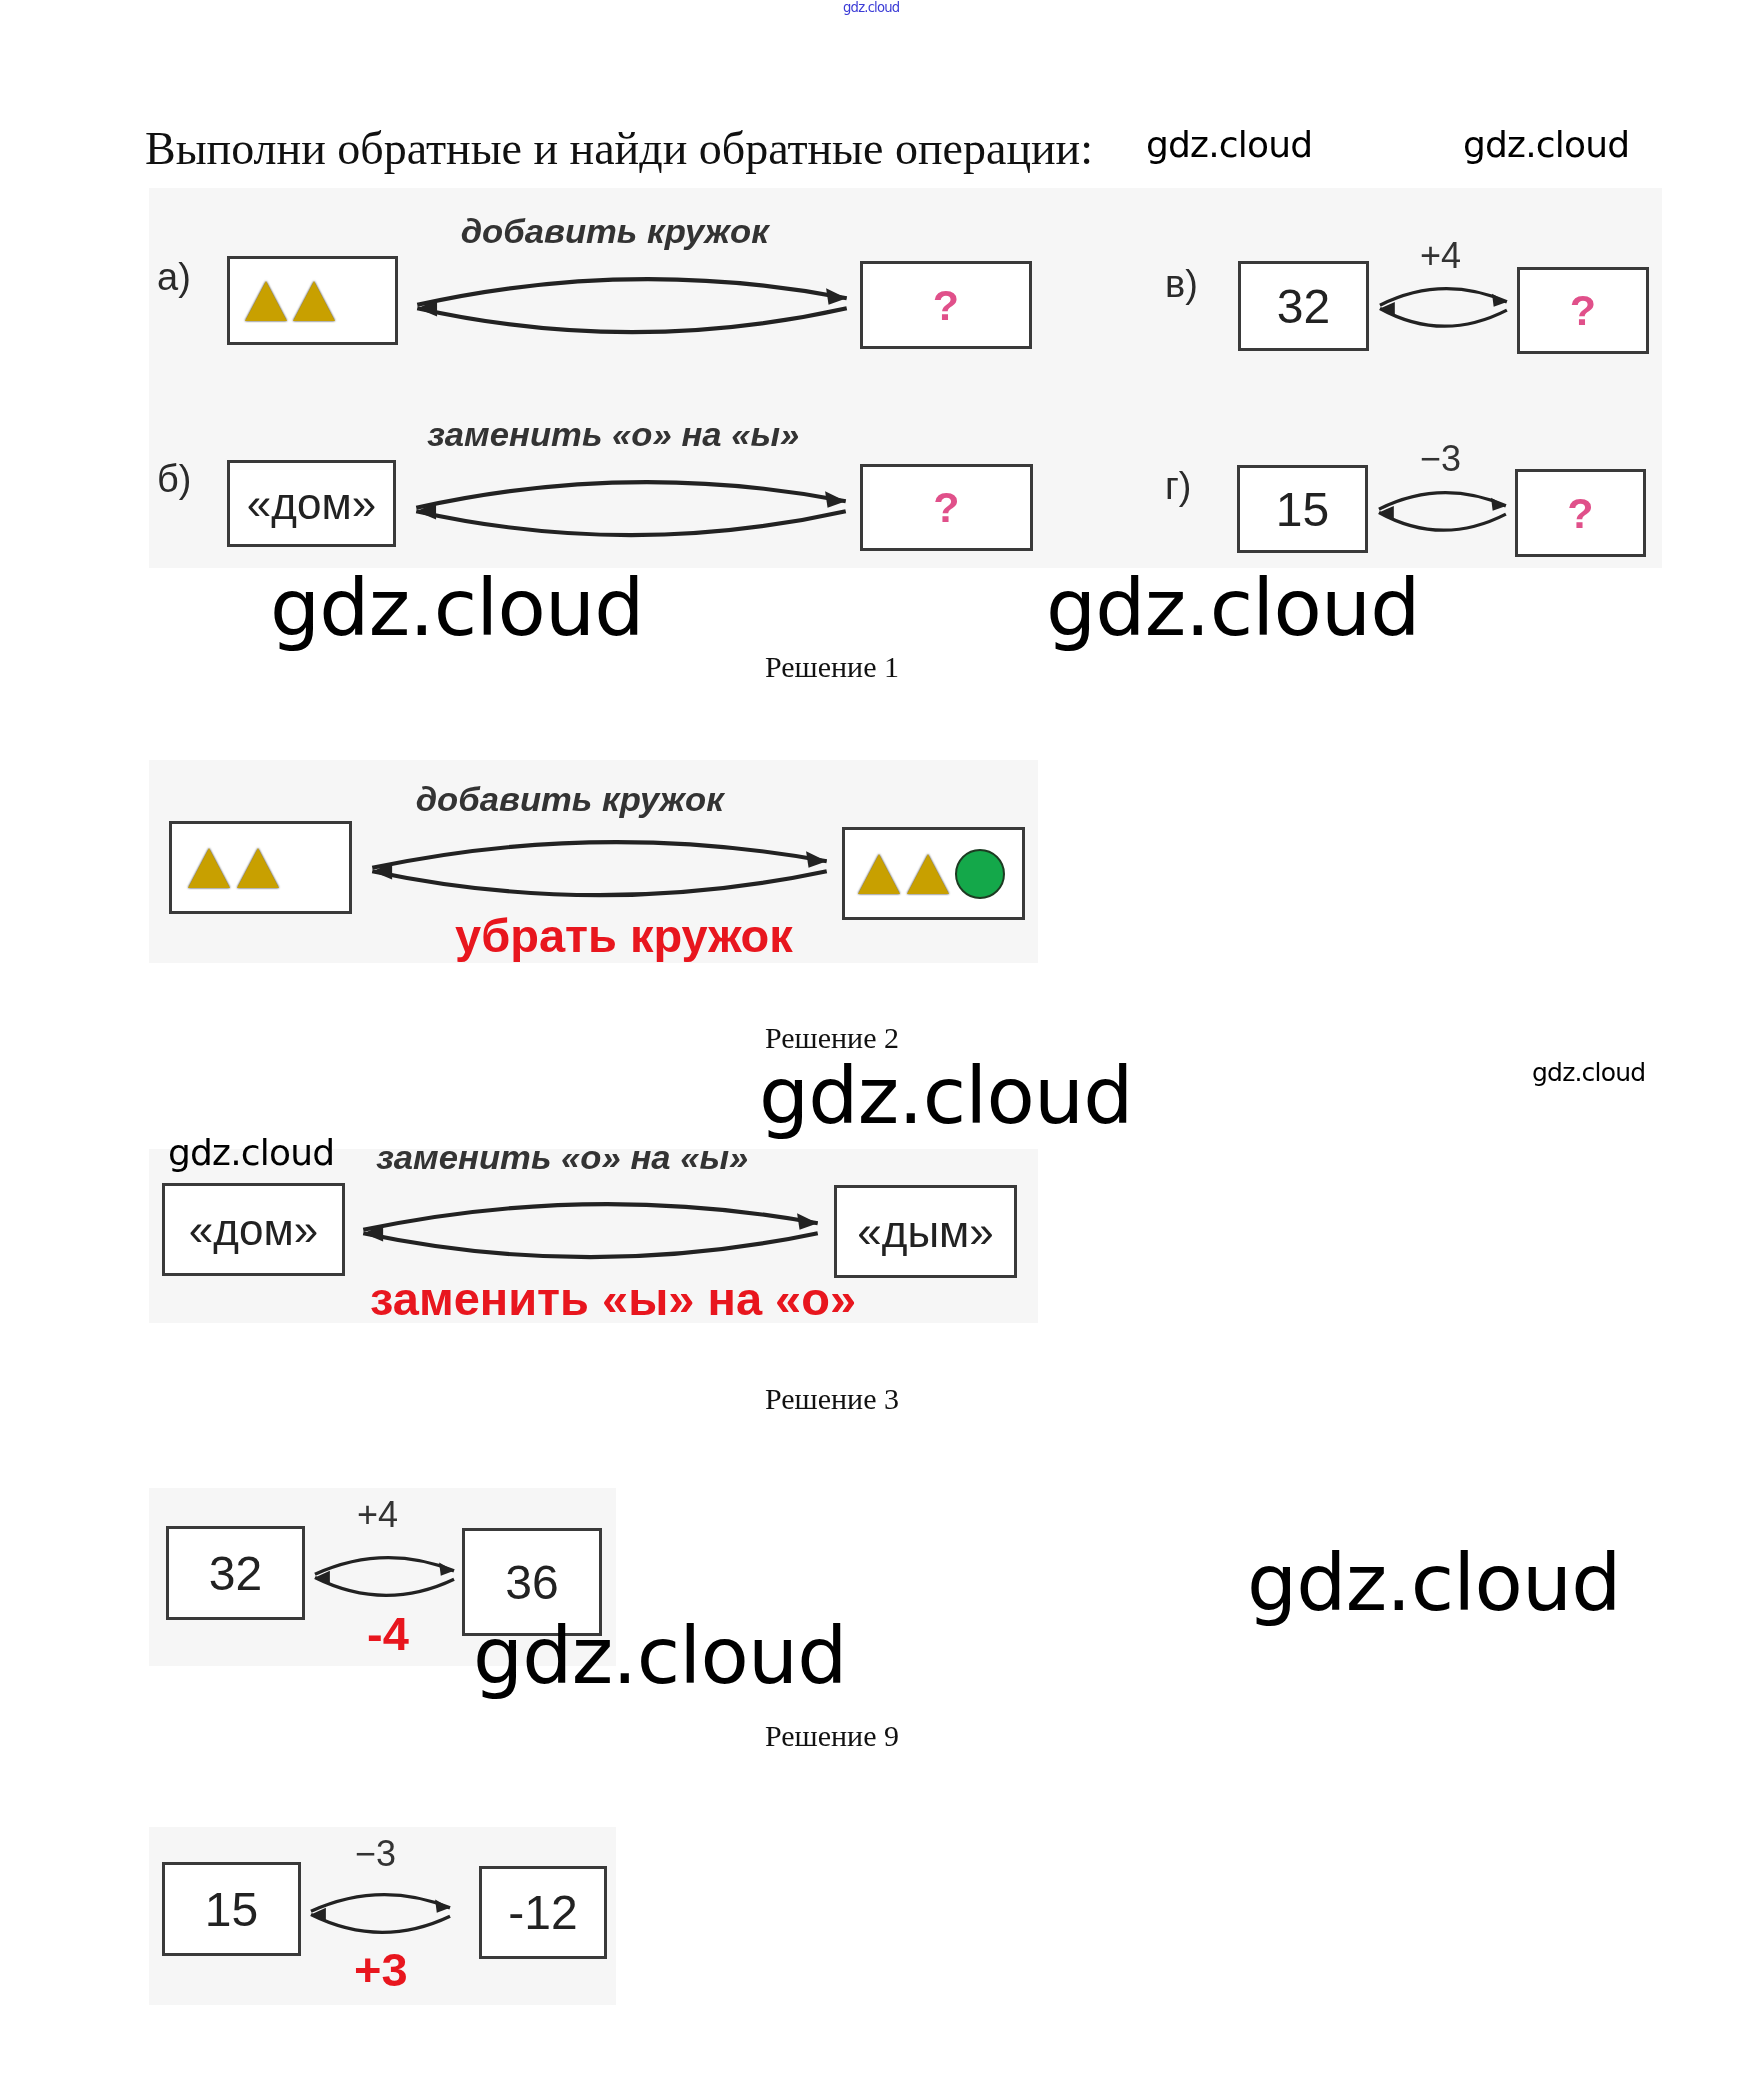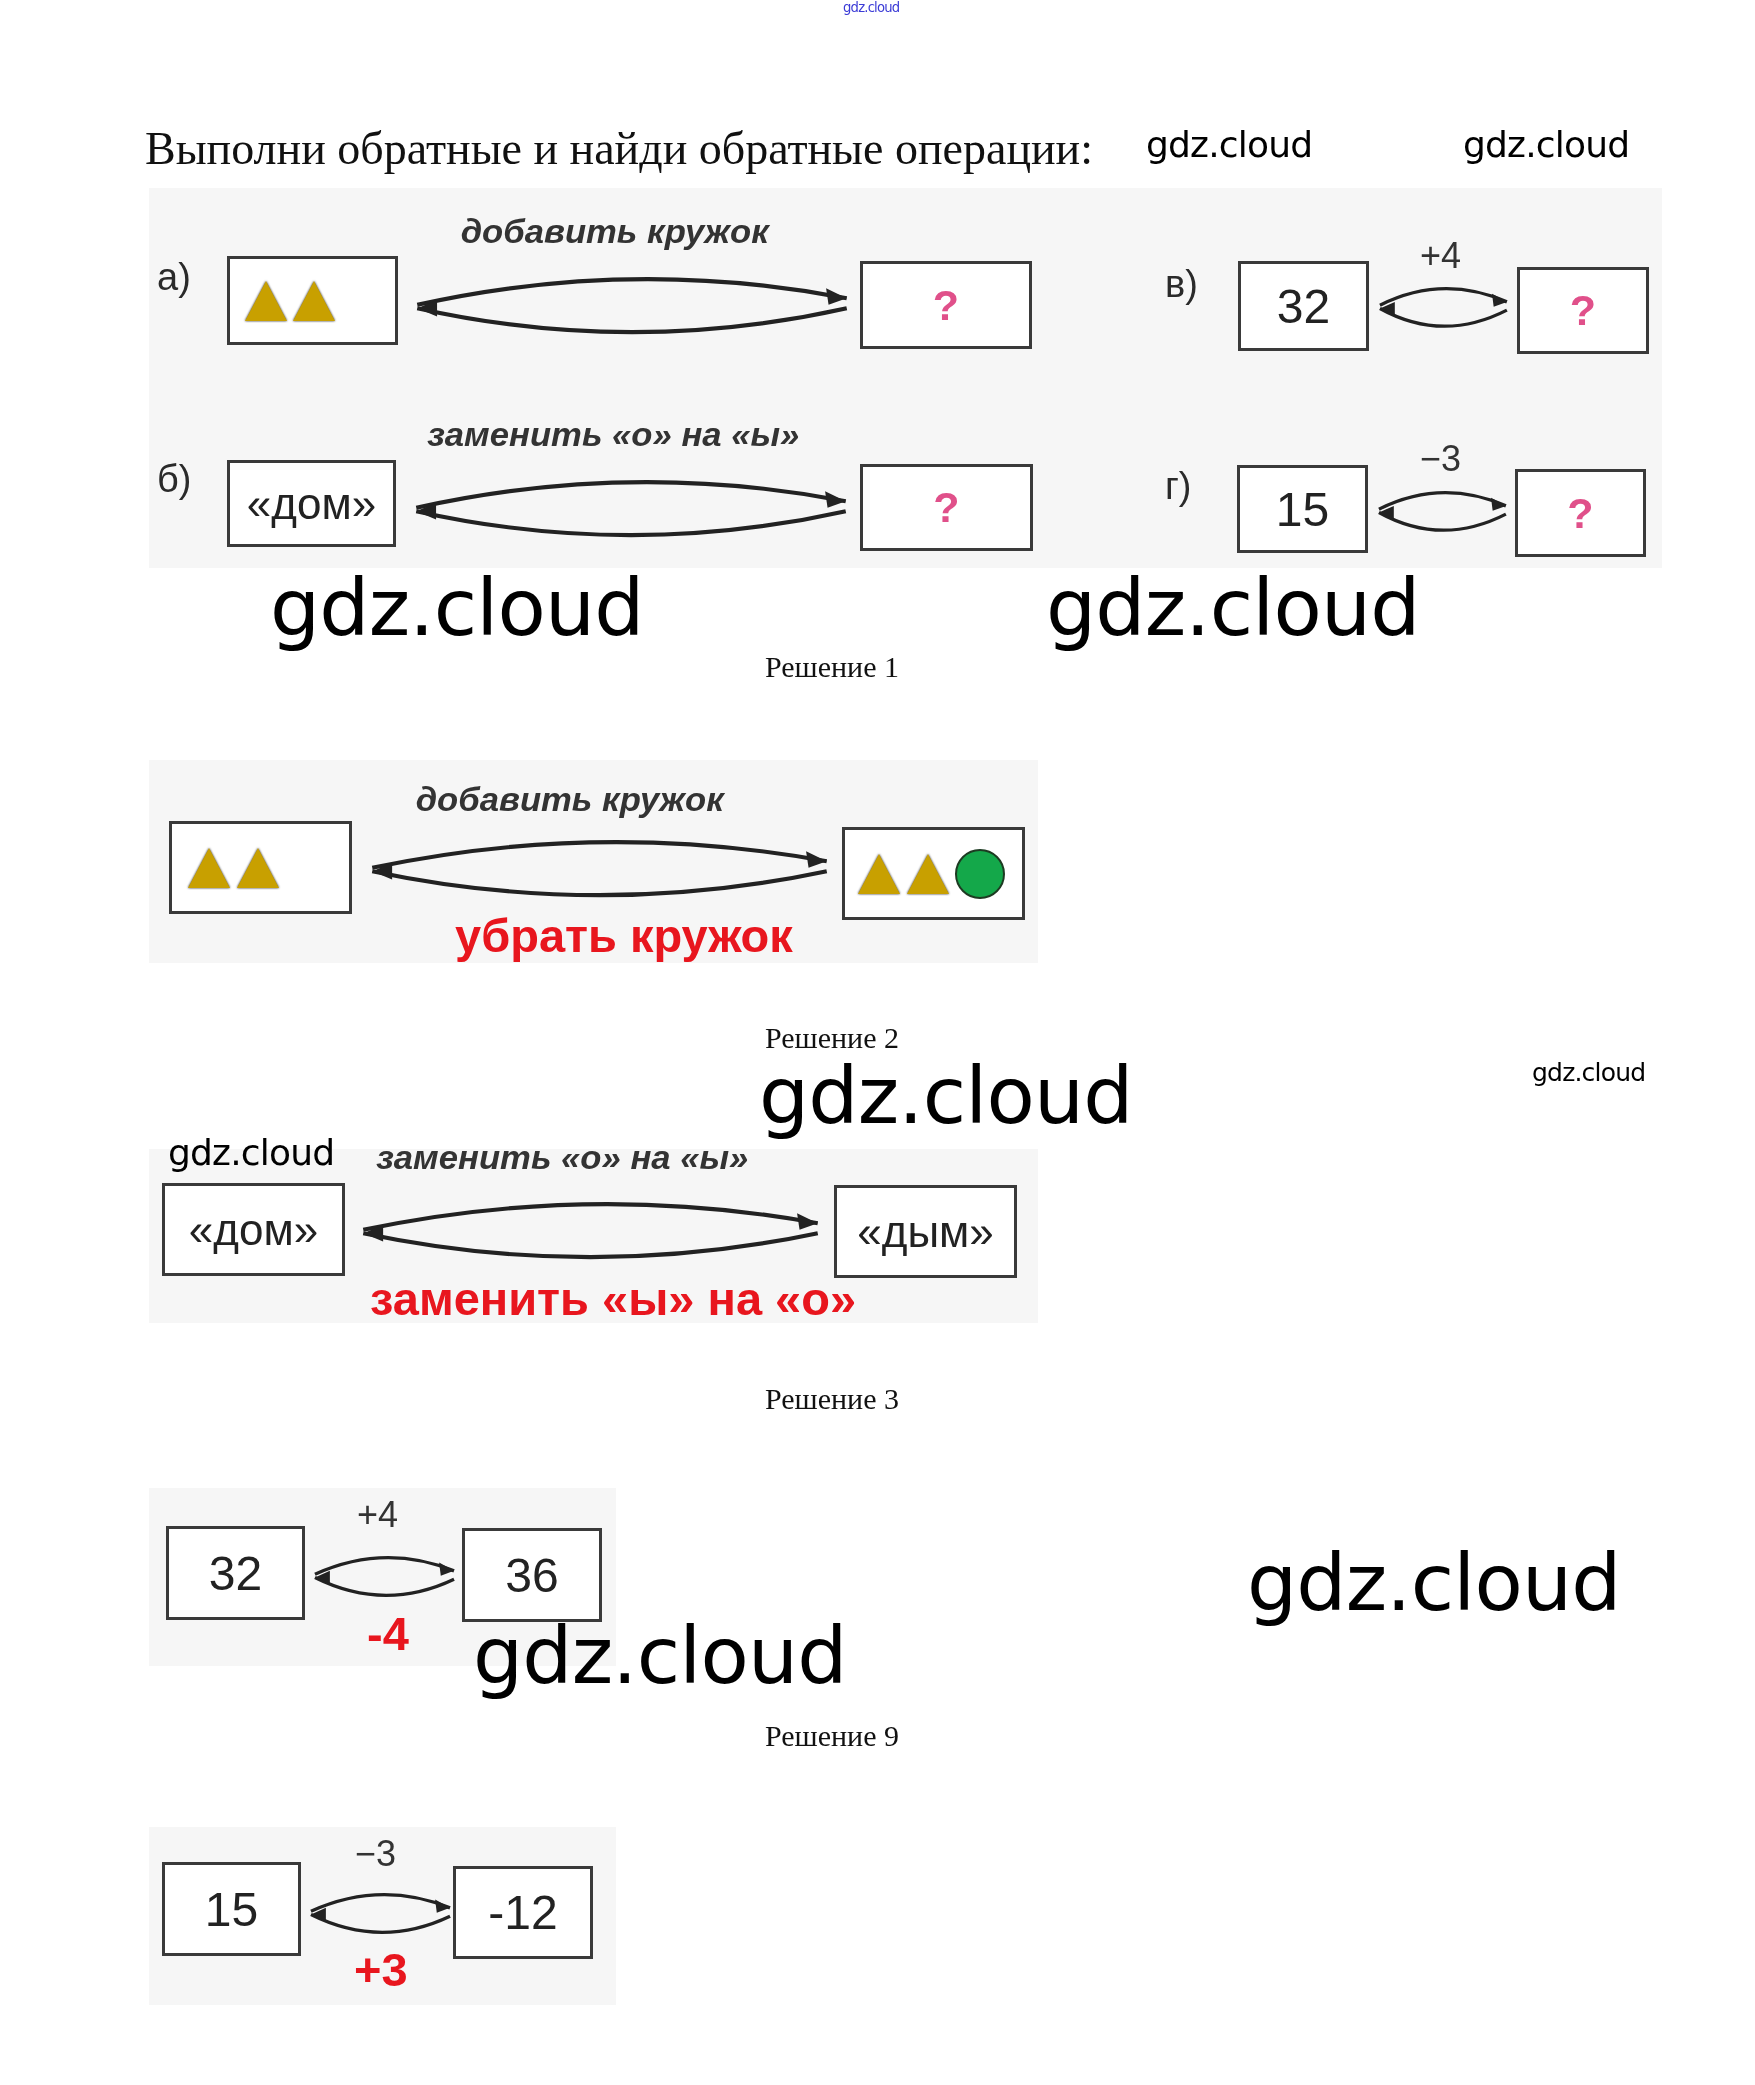--- a/index.html
+++ b/index.html
@@ -132,30 +132,30 @@
 <div class="serif heading" style="left:765px;top:1382px;">Решение 3</div>
 <div class="panel" style="left:149px;top:1488px;width:467px;height:178px;"></div>
 <div class="box" style="left:166px;top:1526px;width:139px;height:94px;">32</div>
 <div class="numop" style="left:357px;top:1494px;">+4</div>
 <svg class="arc" style="left:310px;top:1546px;" width="149" height="58" viewBox="0 0 180 70">
   <path d="M6,34 Q90,-4 174,30" stroke="#222" stroke-width="4" fill="none"></path>
   <path d="M174,30 L156,20 L158,36 Z" fill="#222"></path>
   <path d="M174,40 Q90,80 6,38" stroke="#222" stroke-width="4" fill="none"></path>
   <path d="M6,38 L24,30 L24,46 Z" fill="#222"></path>
 </svg>
-<div class="box" style="left:462px;top:1528px;width:140px;height:94px;">36</div>
+<div class="box" style="left:462px;top:1528px;width:140px;height:108px;">36</div>
 <div class="red" style="left:367px;top:1606px;">-4</div>
 <div class="abs wm wm-big" style="left:1247px;top:1537px;">gdz.cloud</div>
 <div class="abs wm wm-big" style="left:473px;top:1610px;">gdz.cloud</div>
 
 <div class="serif heading" style="left:765px;top:1719px;">Решение 9</div>
 <div class="panel" style="left:149px;top:1827px;width:467px;height:178px;"></div>
 <div class="box" style="left:162px;top:1862px;width:139px;height:94px;">15</div>
 <div class="numop" style="left:355px;top:1833px;">−3</div>
 <svg class="arc" style="left:306px;top:1883px;" width="149" height="58" viewBox="0 0 180 70">
   <path d="M6,34 Q90,-4 174,30" stroke="#222" stroke-width="4" fill="none"></path>
   <path d="M174,30 L156,20 L158,36 Z" fill="#222"></path>
   <path d="M174,40 Q90,80 6,38" stroke="#222" stroke-width="4" fill="none"></path>
   <path d="M6,38 L24,30 L24,46 Z" fill="#222"></path>
 </svg>
-<div class="box" style="left:453px;top:1866px;width:140px;height:93px;">-12</div>
+<div class="box" style="left:479px;top:1866px;width:128px;height:93px;">-12</div>
 <div class="red" style="left:354px;top:1942px;">+3</div>
 
 
 </body></html>

